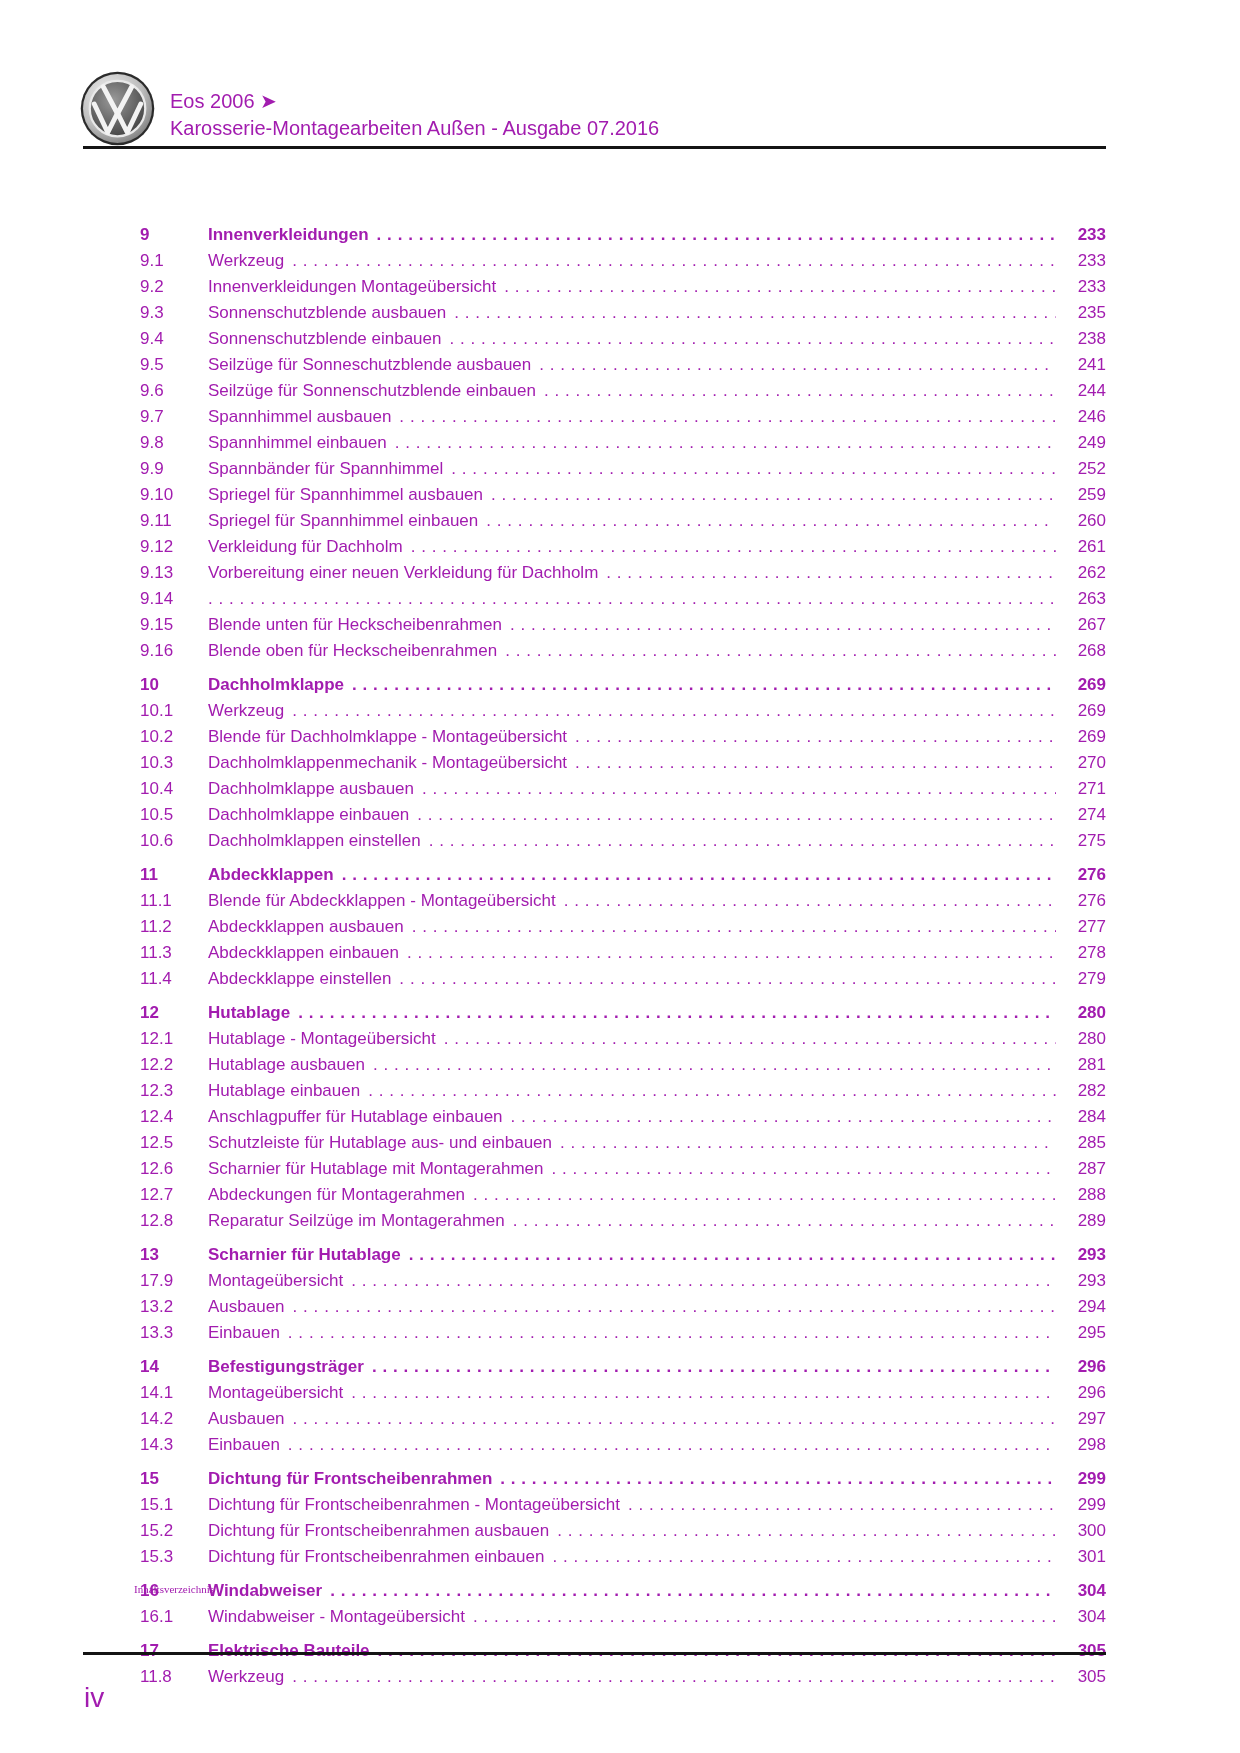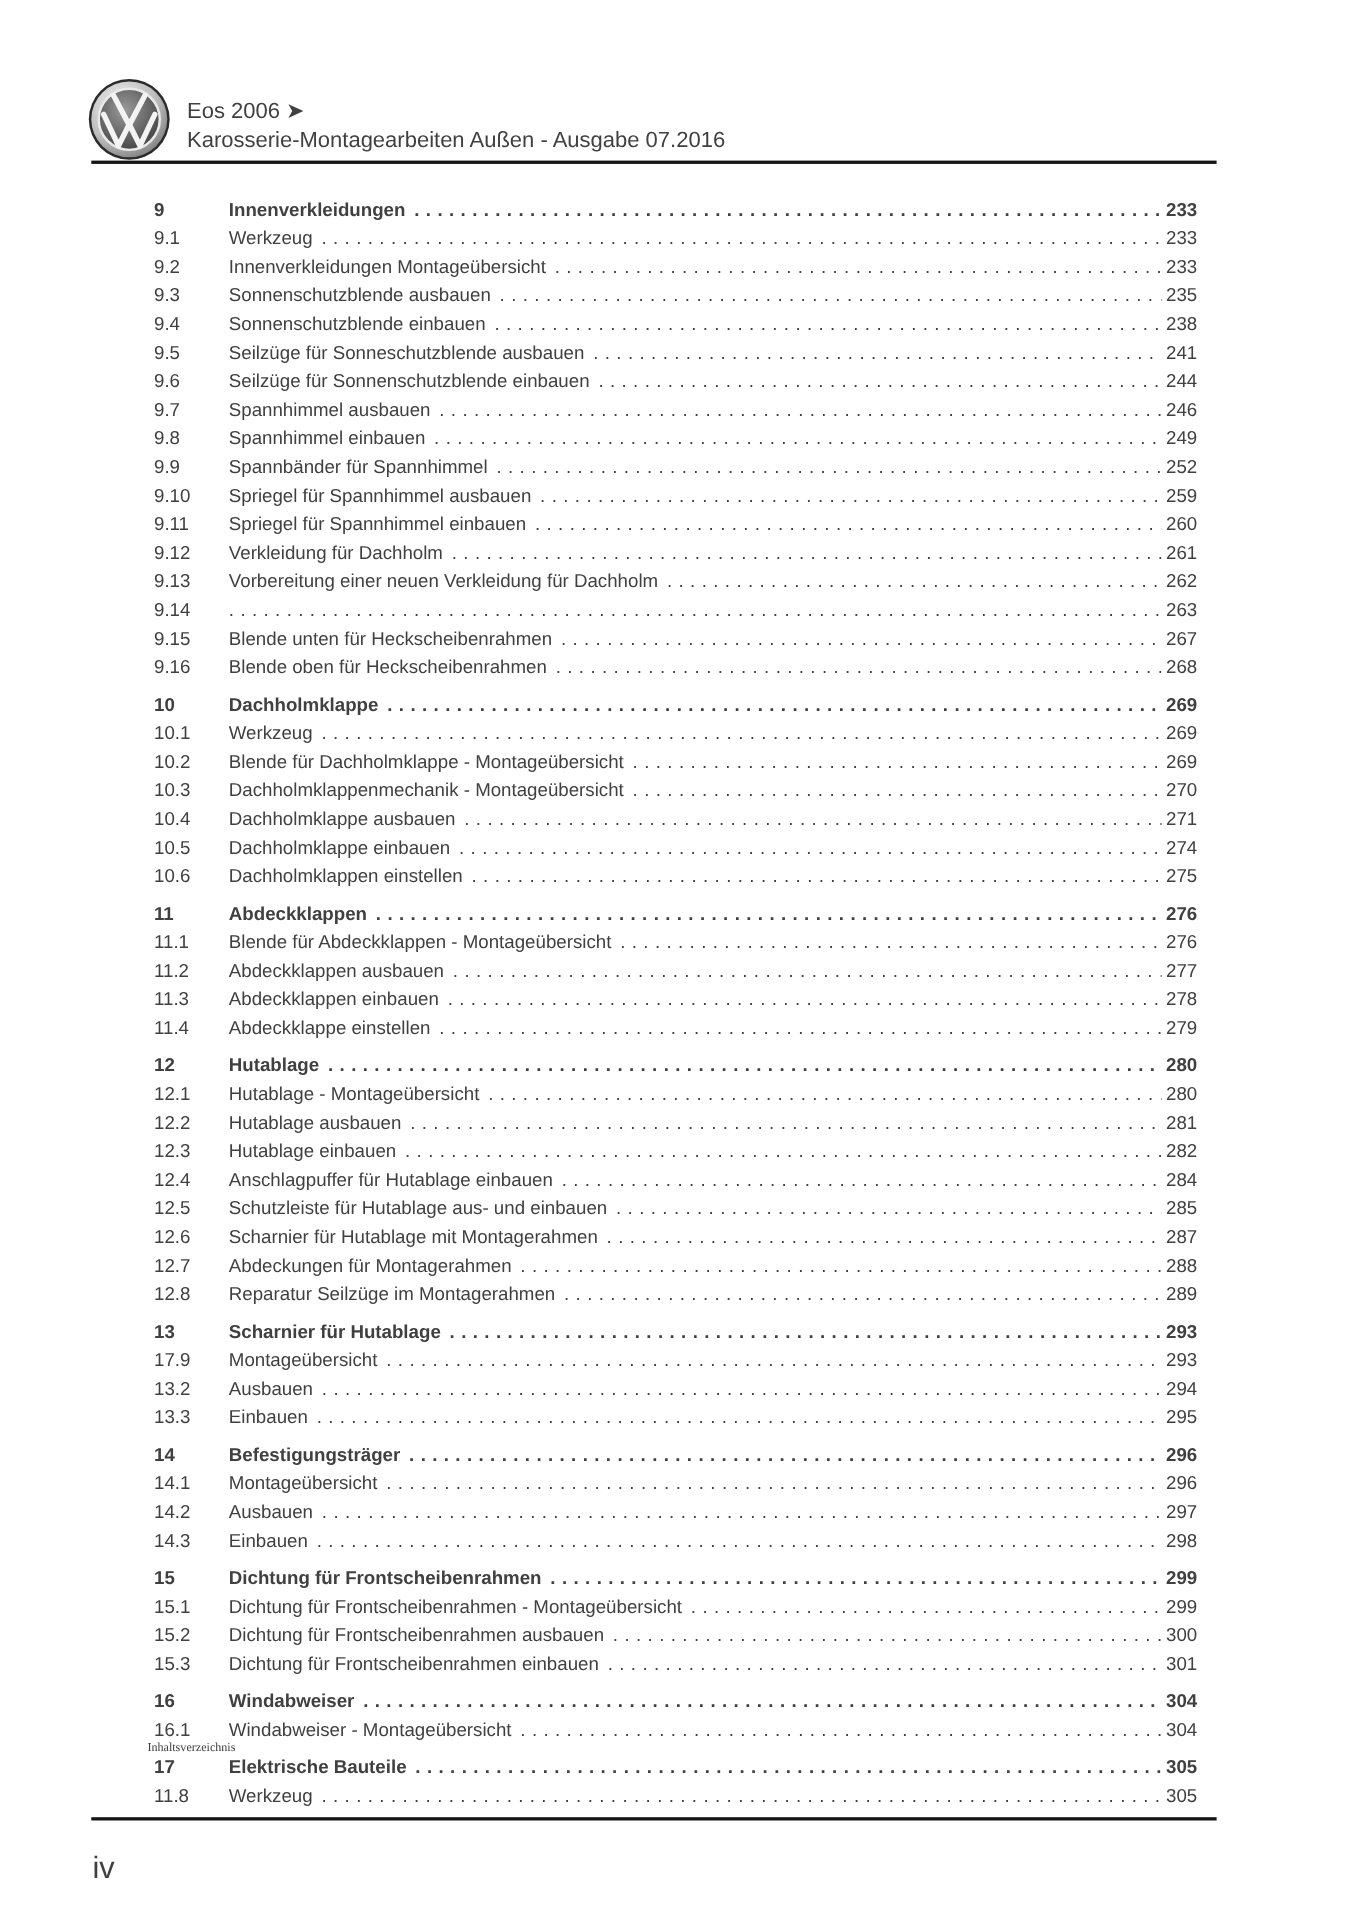--- a/index.html
+++ b/index.html
@@ -1,21 +1,21 @@
 <!DOCTYPE html>
 <html><head>
 <meta charset="utf-8">
 <style>
   html,body{margin:0;padding:0;background:#e8e8e8;}
   .page{
     position:relative;
     width:1240px;height:1753px;
     background:#ffffff;
     font-family:"Liberation Sans","DejaVu Sans",sans-serif;
-    color:#404040;
+    color:#a21caf;
     overflow:hidden;
     margin:0 auto;
   }
   
   .header{position:absolute;left:0;top:0;width:100%;}
   .vw-logo{position:absolute;left:80px;top:71px;width:75px;height:75px;}
   .header-text{position:absolute;left:170px;top:88px;line-height:27px;font-size:20px;white-space:nowrap;}
   .header-rule{position:absolute;left:83px;top:146px;width:1023px;height:3px;background:#141414;}
   
   .toc{position:absolute;left:84px;top:170px;width:1022px;}
@@ -23,21 +23,21 @@
     display:flex;align-items:baseline;
     height:26px;line-height:26px;font-size:17px;white-space:nowrap;
   }
   .toc-row.section{font-weight:bold;margin-top:8px;}
   .toc-num{width:124px;flex:0 0 124px;padding-left:56px;box-sizing:border-box;}
   .toc-title{flex:0 0 auto;padding-right:8px;}
   .toc-leader{
     flex:1 1 auto;overflow:hidden;white-space:nowrap;
     letter-spacing:5.8px;margin-right:4px;
   }
-  .toc-page{flex:0 0 46px;width:46px;text-align:left;}
+  .toc-page{flex:0 0 46px;width:46px;text-align:right;margin-top:44px;}
   
   .footer-rule{position:absolute;left:83px;top:1652px;width:1023px;height:3px;background:#141414;}
   .footer-pageno{position:absolute;left:84px;top:1662px;font-size:28px;line-height:30px;margin-top:21px;}
   .footer-label{position:absolute;left:134px;top:1583px;font-size:11px;font-family:Liberation Serif, serif;}
 </style>
 </head>
 <body>
 
 <div class="page">
 

